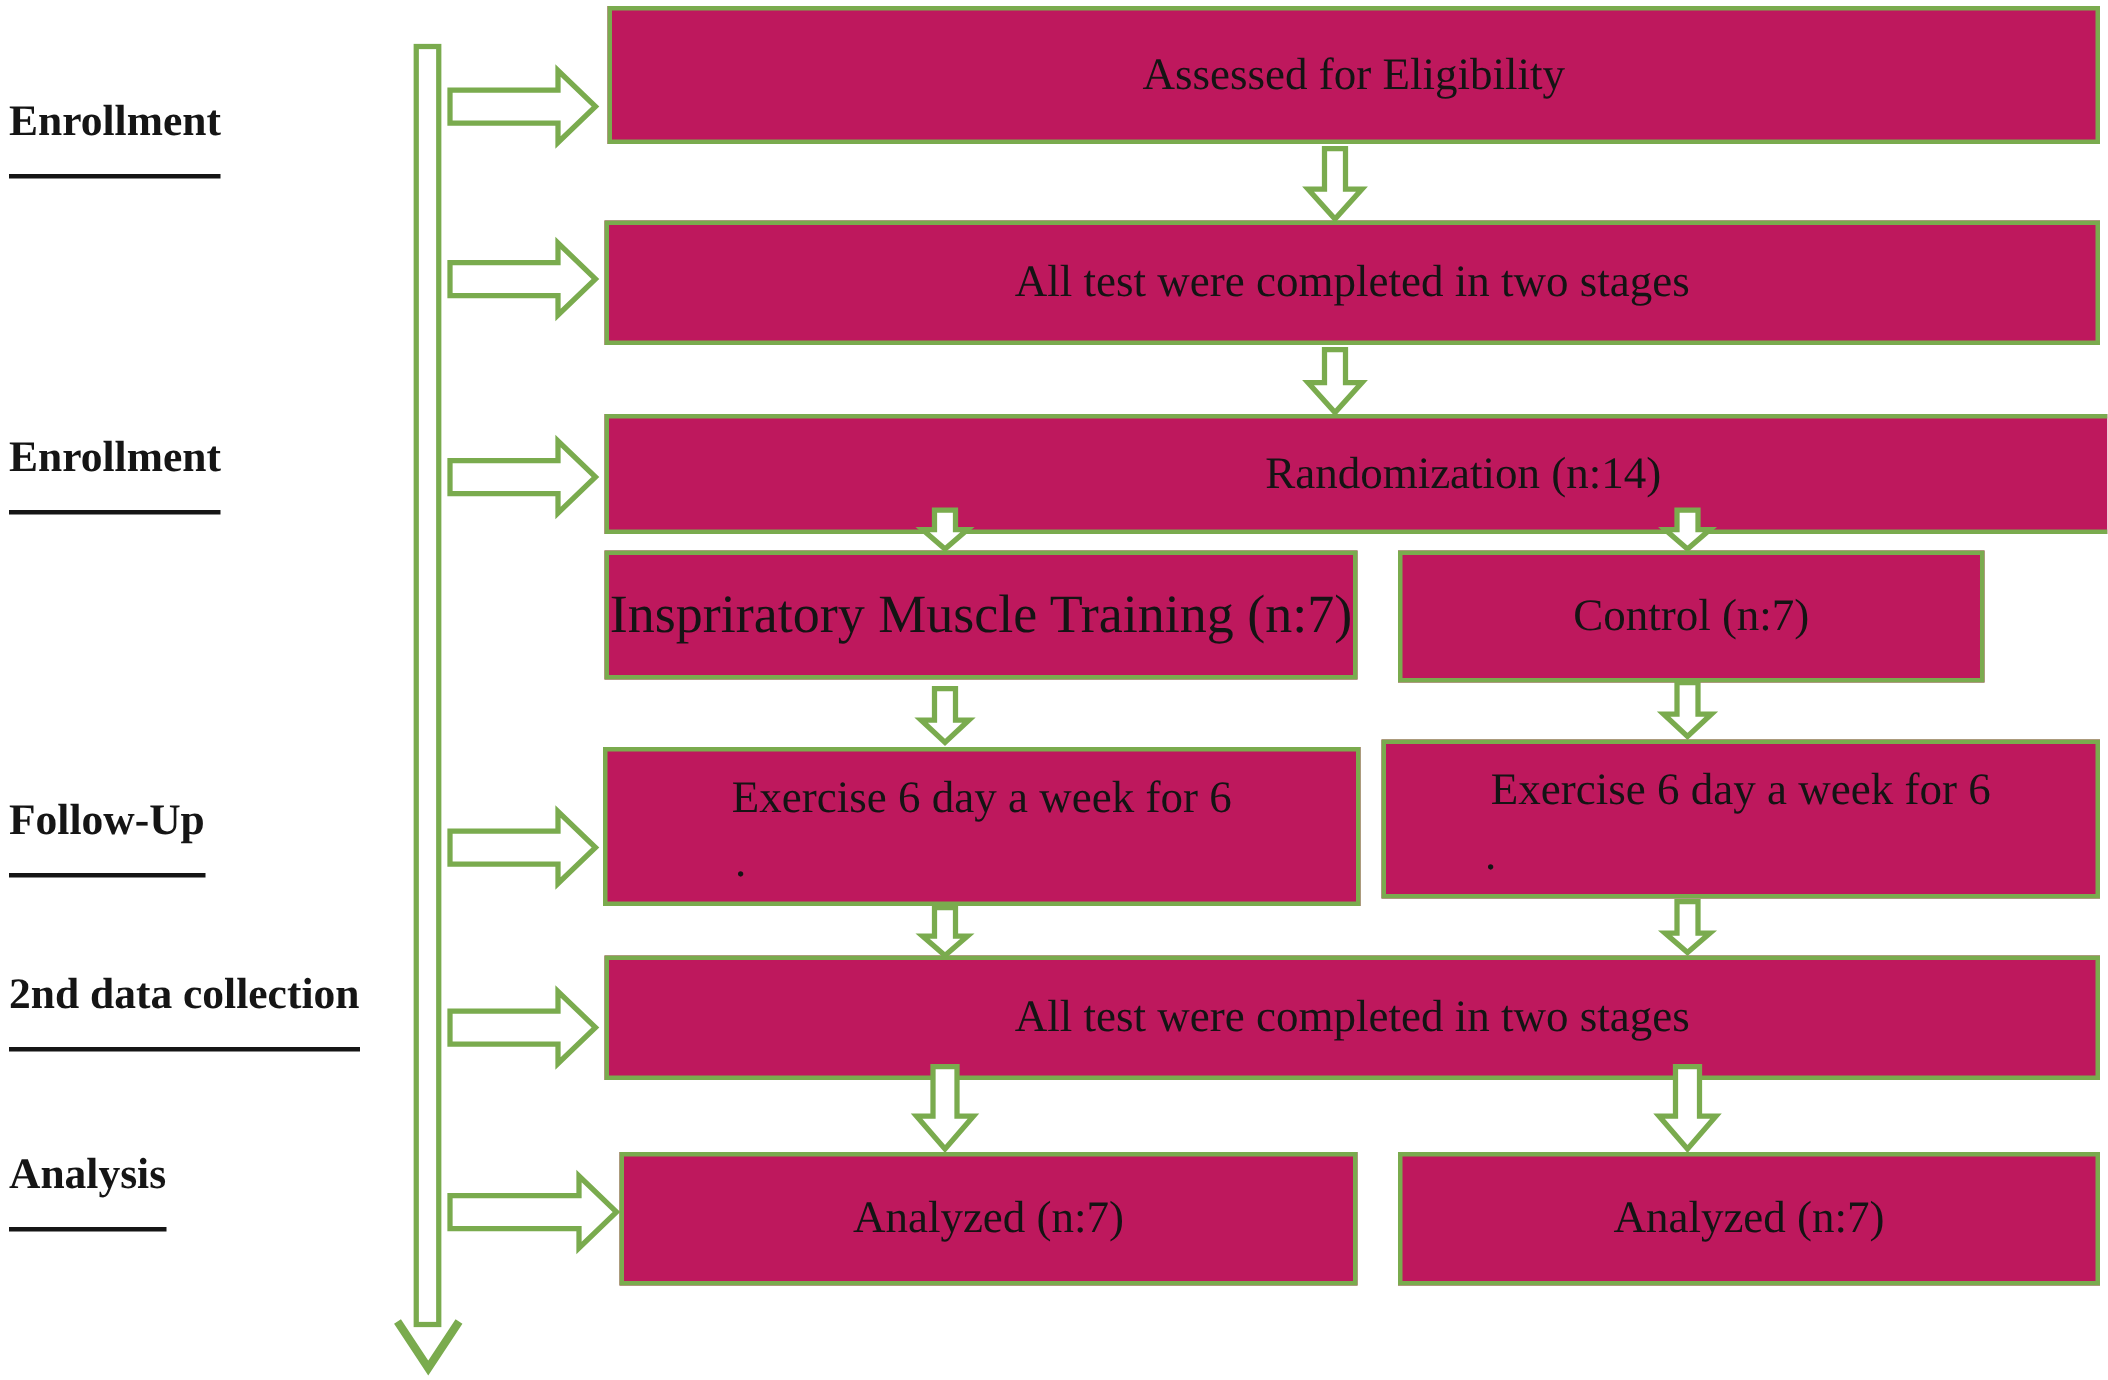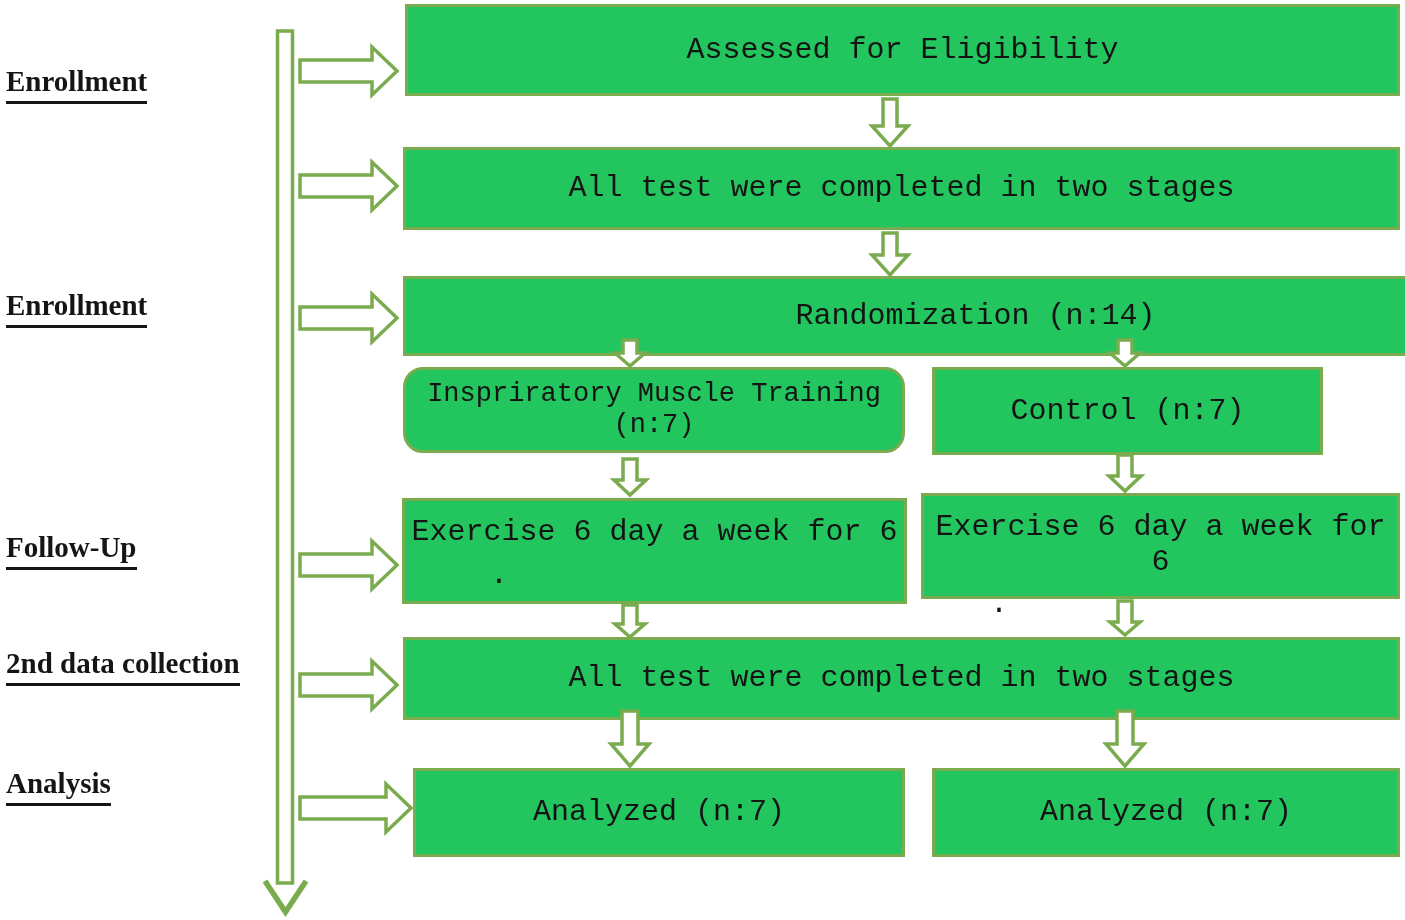--- a/index.html
+++ b/index.html
@@ -1,28 +1,28 @@
 <!DOCTYPE html>
 <html><head>
 <meta charset="utf-8">
 <style>
   html,body{margin:0;padding:0;background:#fff;}
   #canvas{position:relative;width:1405px;height:920px;background:#ffffff;overflow:hidden;
           font-family:"Liberation Serif",serif;}
-  .box{position:absolute;border:3.5px solid #7aab4e;background:#22c55e;box-sizing:border-box;
+  .box{position:absolute;border:3.5px solid #7aab4e;background:#be185d;box-sizing:border-box;
        display:flex;align-items:center;justify-content:center;text-align:center;
-       color:#141414;font-size:30px;line-height:1.15;font-family:Liberation Mono, monospace;}
-  .box.small-text{font-size:27px;border-radius:20px;}
+       color:#141414;font-size:30px;line-height:1.15;}
+  .box.small-text{font-size:36px;}
   .box.two-line{flex-direction:column;align-items:stretch;justify-content:flex-start;}
   .fu-line1{margin-top:14px;text-align:center;}
   .fu-line2{text-align:left;margin-top:10px;font-size:30px;line-height:1;}
   .fu-line2.pad-left-a{padding-left:85px;}
   .fu-line2.pad-left-b{padding-left:66px;}
   .stage{position:absolute;left:6px;font-weight:bold;font-size:29px;color:#151515;
-         display:inline-block;border-bottom:3px solid #151515;padding-bottom:3px;
+         display:inline-block;border-bottom:3px solid #151515;padding-bottom:18px;
          white-space:nowrap;line-height:1.1;}
   #arrow-layer{position:absolute;left:0;top:0;width:1405px;height:920px;pointer-events:none;}
   .ar{fill:#ffffff;stroke:#7aab4e;stroke-width:3.5;stroke-miterlimit:6;}
   .timeline-shaft{fill:#ffffff;stroke:#7aab4e;stroke-width:3.5;}
   .timeline-head{fill:none;stroke:#7aab4e;stroke-width:5.5;}
 </style>
 </head>
 <body>
 
 <div id="canvas">

